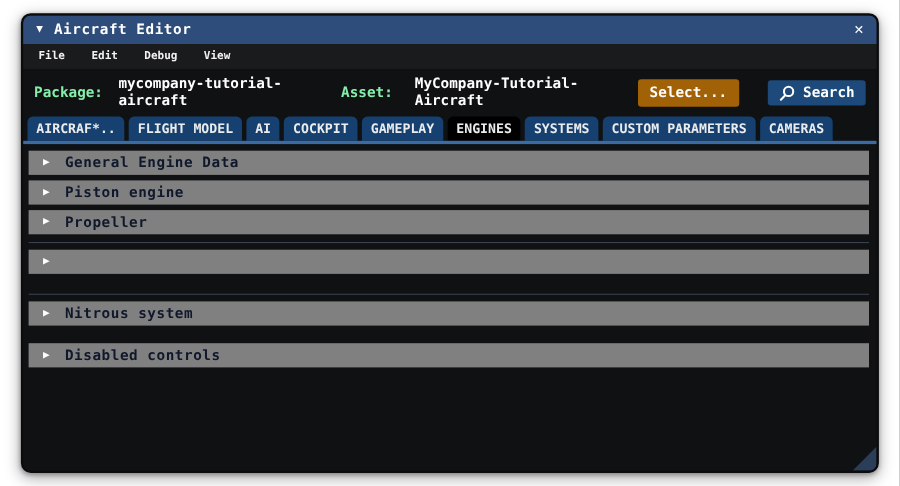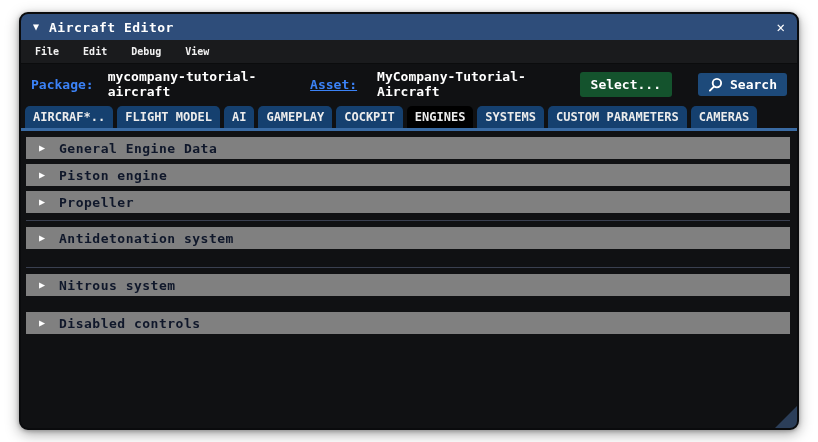--- a/index.html
+++ b/index.html
@@ -22,28 +22,28 @@
   .close-btn{margin-left:auto;font-size:14px;font-weight:700;cursor:pointer;line-height:1;}
   .menubar{
     height:23px;flex:0 0 auto;background:#1a1b1d;border-bottom:1px solid #0b0c0d;
     display:flex;align-items:center;padding:0 14px;gap:24px;
   }
   .menu-item{color:#f2f2f2;font-size:10px;font-weight:700;cursor:pointer;}
   .toolbar{
     height:40px;flex:0 0 auto;display:flex;align-items:center;padding:0 10px;
     font-size:13px;font-weight:700;
   }
-  .lbl-yellow{color:#3b82f6;}
+  .lbl-yellow{color:#86efac;}
   .val-white{color:#ffffff;}
   .toolbar .package-label{margin-right:14px;}
   .toolbar .package-value{margin-right:12px;}
-  .toolbar .asset-label{margin-right:20px;text-decoration:underline;}
+  .toolbar .asset-label{margin-right:20px;}
   .toolbar .asset-value{margin-right:12px;}
   .btn{
-    background:#14532d;color:#fff;border-radius:3px;padding:5px 11px;
+    background:#a16207;color:#fff;border-radius:3px;padding:5px 11px;
     font-size:13px;font-weight:700;cursor:pointer;white-space:nowrap;
   }
   .btn-search{background:#1d4a7a;display:flex;align-items:center;gap:7px;margin-left:26px;padding:4px 10px;}
   .btn-search svg{display:block;}
   .tabbar{
     flex:0 0 auto;display:flex;align-items:flex-end;gap:4px;padding-left:4px;height:24px;
   }
   .tab{
     background:#15406f;color:#ececec;border-radius:5px 5px 0 0;
     padding:4px 8px 4px;font-size:12px;font-weight:700;white-space:nowrap;cursor:pointer;
@@ -94,22 +94,22 @@
         <line x1="6" y1="10.5" x2="2" y2="14.5"></line>
       </svg>
       <span>Search</span>
     </span>
   </div>
 
   <div class="tabbar">
       <div class="tab">AIRCRAF*..</div>
       <div class="tab">FLIGHT MODEL</div>
       <div class="tab">AI</div>
+      <div class="tab">COCKPIT</div>
       <div class="tab">GAMEPLAY</div>
-      <div class="tab">COCKPIT</div>
       <div class="tab selected">ENGINES</div>
       <div class="tab">SYSTEMS</div>
       <div class="tab">CUSTOM PARAMETERS</div>
       <div class="tab">CAMERAS</div>
     </div>
   <div class="tab-underline"></div>
 
   <div class="content">
       <div class="section">
         <span class="arrow">▶</span>
@@ -119,21 +119,20 @@
         <span class="arrow">▶</span>
         <span class="s-label">Piston engine</span>
       </div>
       <div class="section">
         <span class="arrow">▶</span>
         <span class="s-label">Propeller</span>
       </div>
       <div class="sep"></div>
       <div class="section">
         <span class="arrow">▶</span>
-        <span class="s-label">Antidetonation system</span>
       </div>
       <div class="gap"></div>
       <div class="sep"></div>
       <div class="section">
         <span class="arrow">▶</span>
         <span class="s-label">Nitrous system</span>
       </div>
       <div class="gap"></div>
       <div class="section">
         <span class="arrow">▶</span>

